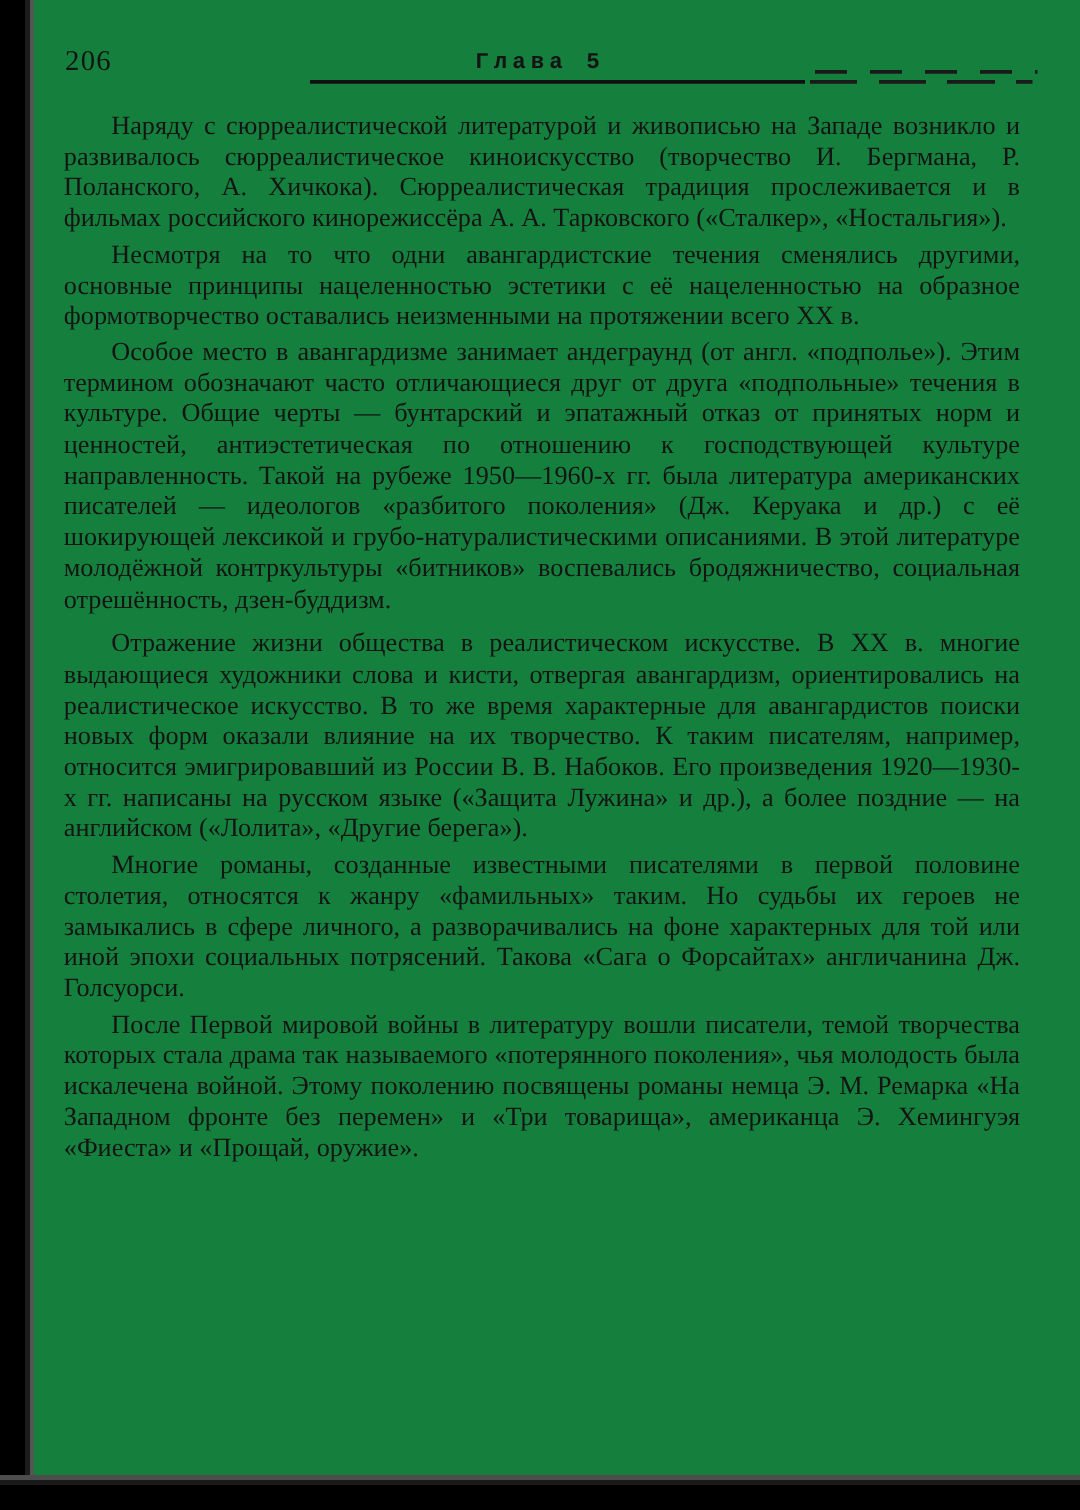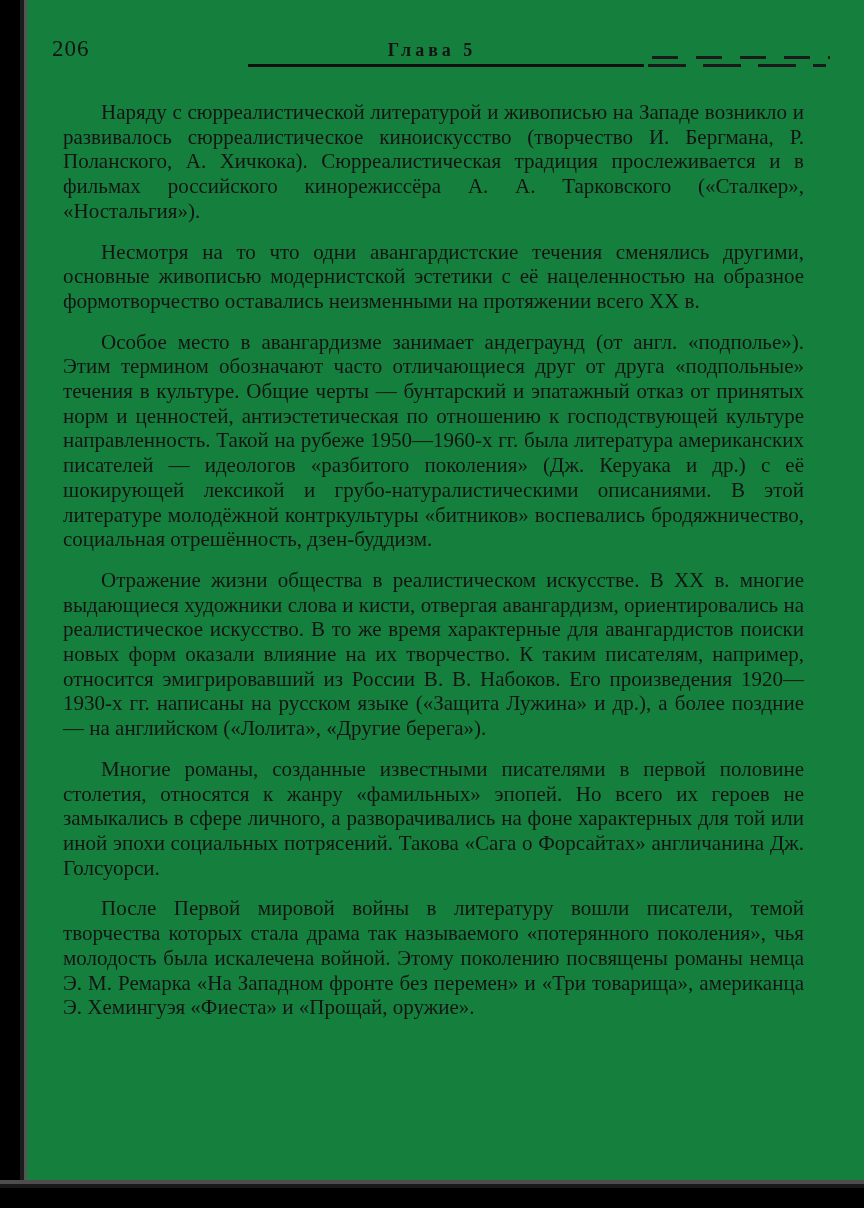--- a/index.html
+++ b/index.html
@@ -35,21 +35,21 @@
     position: absolute;
     left: 52px; top: 36px;
     font-size: 23px;
     letter-spacing: 1px;
   }
   .chapter {
     position: absolute;
     left: 0; top: 40px;
     width: 864px;
     text-align: center;
-    font-family: Liberation Serif, serif;
+    font-family: Liberation Mono, monospace;
     font-weight: bold;
     font-size: 18px;
     letter-spacing: 4px;
   }
   .header-rule {
     position: absolute;
     left: 248px; top: 64px;
     width: 396px; height: 3px;
     background: #101010;
   }
@@ -68,21 +68,21 @@
   .text-block {
     position: absolute;
     left: 47px; top: 84px;
     width: 773px;
     font-size: 21px;
     line-height: 24.7px;
     text-align: justify;
     hyphens: auto;
   }
   .text-block p {
-    margin: 16px;
+    margin: 4px;
     padding: 0;
     text-indent: 38px;
   }
   .text-block p.section-start {
     margin-top: 11px;
   }
   .text-block b {
     font-weight: normal;
   }
 </style>
@@ -97,20 +97,20 @@
   <div class="header-area">
     <span class="page-num">206</span>
     <span class="chapter">Глава 5</span>
     <div class="header-rule"></div>
     <div class="header-dashes-1"></div>
     <div class="header-dashes-2"></div>
   </div>
 
   <main class="text-block">
     <p>Наряду с сюрреалистической литературой и живописью на Западе возникло и развивалось сюрреалистическое киноискусство (творчество И. Бергмана, Р. Поланского, А. Хичкока). Сюрреалистическая традиция прослеживается и в фильмах российского кинорежиссёра А. А. Тарковского («Сталкер», «Ностальгия»).</p>
-    <p>Несмотря на то что одни авангардистские течения сменялись другими, основные живописью модернистской эстетики с её нацеленностью на образное формотворчество оставались неизменными на протяжении всего XX в.</p>
+    <p>Несмотря на то что одни авангардистские течения сменялись другими, основные принципы нацеленностью эстетики с её нацеленностью на образное формотворчество оставались неизменными на протяжении всего XX в.</p>
     <p>Особое место в авангардизме занимает андеграунд (от англ. «подполье»). Этим термином обозначают часто отличающиеся друг от друга «подпольные» течения в культуре. Общие черты — бунтарский и эпатажный отказ от принятых норм и ценностей, антиэстетическая по отношению к господствующей культуре направленность. Такой на рубеже 1950—1960-х гг. была литература американских писателей — идеологов «разбитого поколения» (Дж. Керуака и др.) с её шокирующей лексикой и грубо-натуралистическими описаниями. В этой литературе молодёжной контркультуры «битников» воспевались бродяжничество, социальная отрешённость, дзен-буддизм.</p>
     <p class="section-start"><b>Отражение жизни общества в реалистическом искусстве.</b> <span>В XX в. многие выдающиеся художники слова и кисти, отвергая авангардизм, ориентировались на реалистическое искусство. В то же время характерные для авангардистов поиски новых форм оказали влияние на их творчество. К таким писателям, например, относится эмигрировавший из России В. В. Набоков. Его произведения 1920—1930-х гг. написаны на русском языке («Защита Лужина» и др.), а более поздние — на английском («Лолита», «Другие берега»).</span></p>
-    <p>Многие романы, созданные известными писателями в первой половине столетия, относятся к жанру «фамильных» эпопей. Но всего их героев не замыкались в сфере личного, а разворачивались на фоне характерных для той или иной эпохи социальных потрясений. Такова «Сага о Форсайтах» англичанина Дж. Голсуорси.</p>
+    <p>Многие романы, созданные известными писателями в первой половине столетия, относятся к жанру «фамильных» таким. Но судьбы их героев не замыкались в сфере личного, а разворачивались на фоне характерных для той или иной эпохи социальных потрясений. Такова «Сага о Форсайтах» англичанина Дж. Голсуорси.</p>
     <p>После Первой мировой войны в литературу вошли писатели, темой творчества которых стала драма так называемого «потерянного поколения», чья молодость была искалечена войной. Этому поколению посвящены романы немца Э. М. Ремарка «На Западном фронте без перемен» и «Три товарища», американца Э. Хемингуэя «Фиеста» и «Прощай, оружие».</p>
   </main>
 
 </div>
 
 </body></html>

